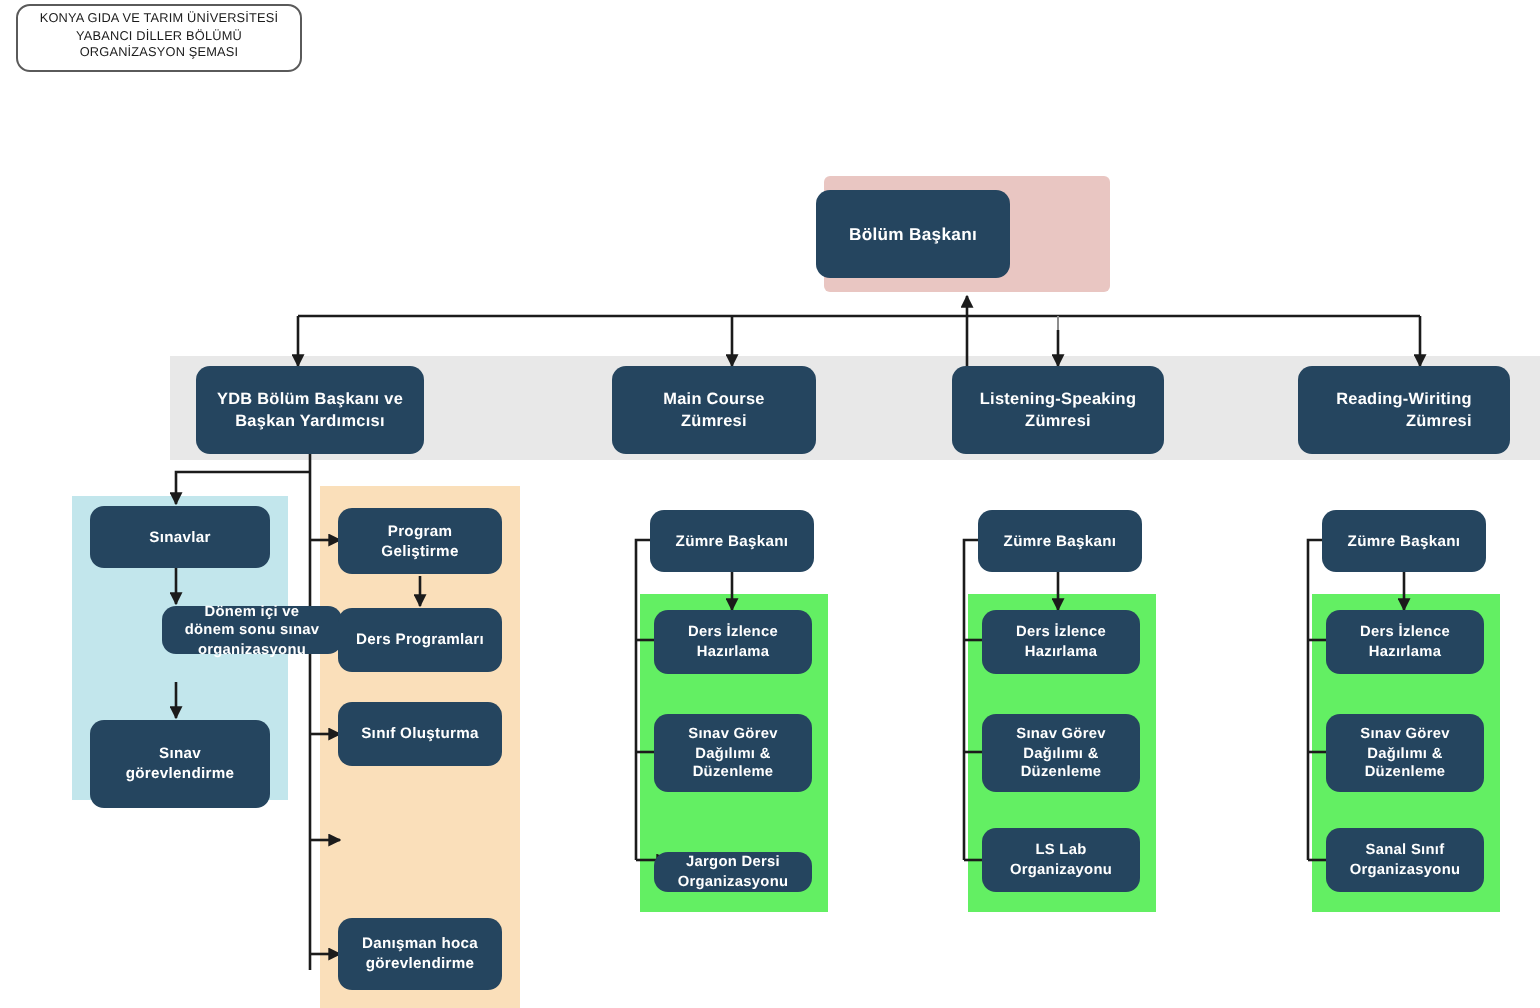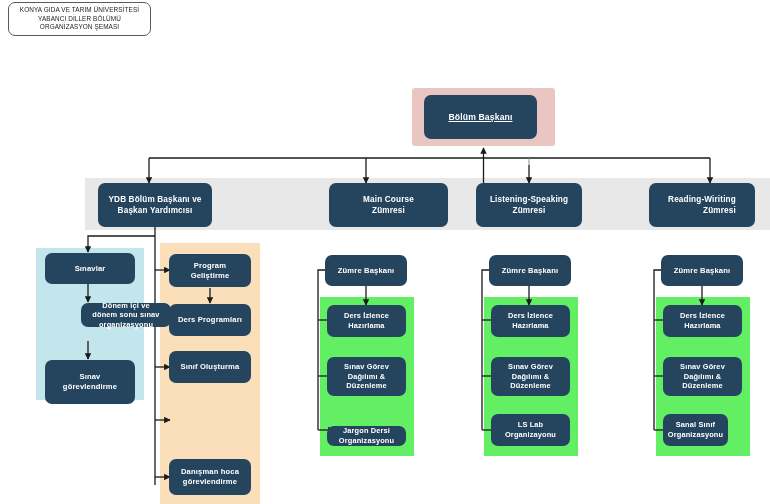--- a/index.html
+++ b/index.html
@@ -162,29 +162,29 @@
       <path d="M 482 430 L 498 430" marker-end="url(#arw)"></path>
 
       <path d="M 702 255 L 702 305" marker-end="url(#arw)"></path>
       <path d="M 678 270 L 654 270 L 654 430"></path>
       <path d="M 654 320 L 670 320" marker-end="url(#arw)"></path>
       <path d="M 654 376 L 670 376" marker-end="url(#arw)"></path>
       <path d="M 654 430 L 670 430" marker-end="url(#arw)"></path>
     </g>
   </svg>
 
-  <div class="node n-head" style="left:424px;top:95px;width:113px;height:44px;text-decoration:underline;">
+  <div class="node n-head" style="left:408px;top:95px;width:97px;height:44px;">
     <span class="txt">Bölüm Başkanı</span>
   </div>
 
   <div class="node n-lvl2" style="left:98px;top:183px;width:114px;height:44px;">
     <span class="txt">YDB Bölüm Başkanı ve
 Başkan Yardımcısı</span>
   </div>
-  <div class="node n-lvl2" style="left:329px;top:183px;width:119px;height:44px;">
+  <div class="node n-lvl2" style="left:306px;top:183px;width:102px;height:44px;">
     <span class="txt">Main Course
 Zümresi</span>
   </div>
   <div class="node n-lvl2" style="left:476px;top:183px;width:106px;height:44px;">
     <span class="txt">Listening-Speaking
 Zümresi</span>
   </div>
   <div class="node n-lvl2" style="left:649px;top:183px;width:106px;height:44px;text-align:right;">
     <span class="txt">Reading-Wiriting
 Zümresi</span>
@@ -257,18 +257,18 @@
   </div>
   <div class="node n-leaf" style="left:663px;top:305px;width:79px;height:32px;">
     <span class="txt">Ders İzlence
 Hazırlama</span>
   </div>
   <div class="node n-leaf" style="left:663px;top:357px;width:79px;height:39px;">
     <span class="txt">Sınav Görev
 Dağılımı &amp;
 Düzenleme</span>
   </div>
-  <div class="node n-leaf" style="left:663px;top:414px;width:65px;height:32px;">
+  <div class="node n-leaf" style="left:663px;top:414px;width:79px;height:32px;">
     <span class="txt">Sanal Sınıf
 Organizasyonu</span>
   </div>
 
 </div>
 
 </body></html>

